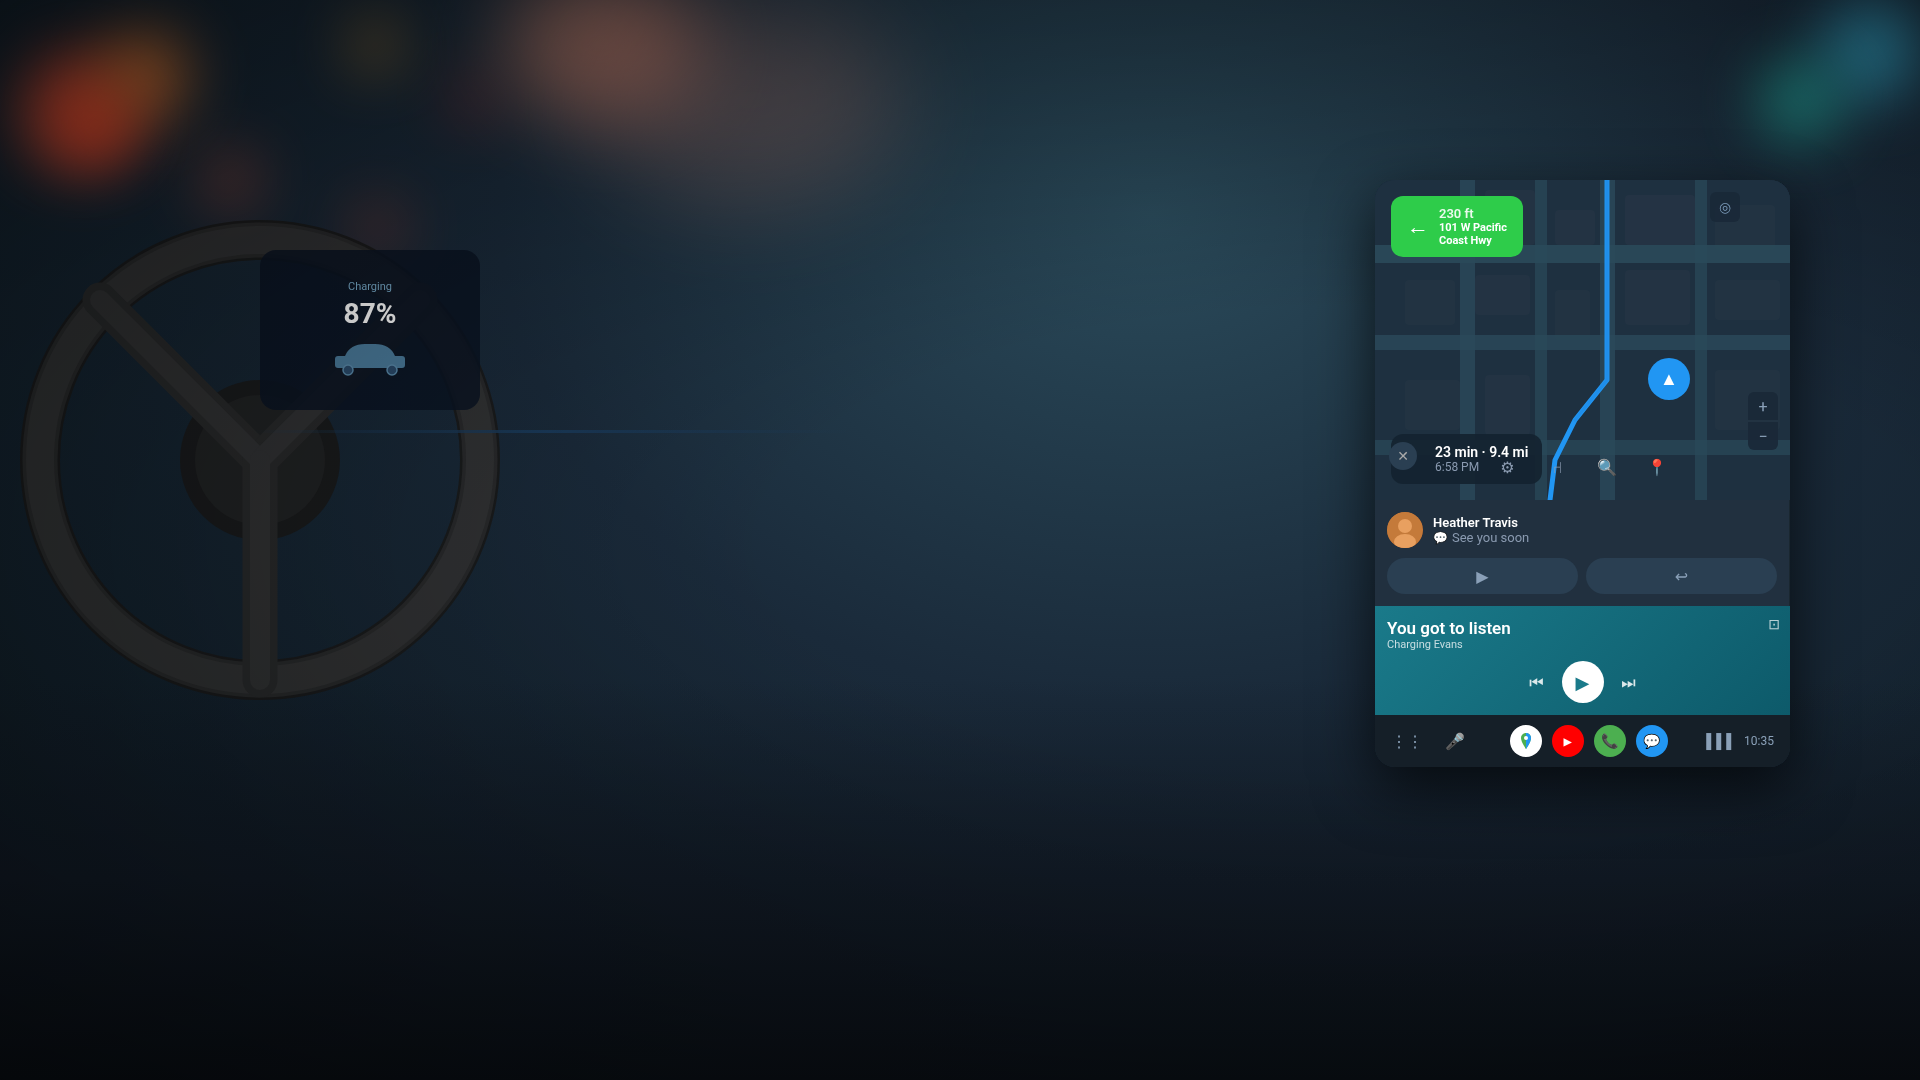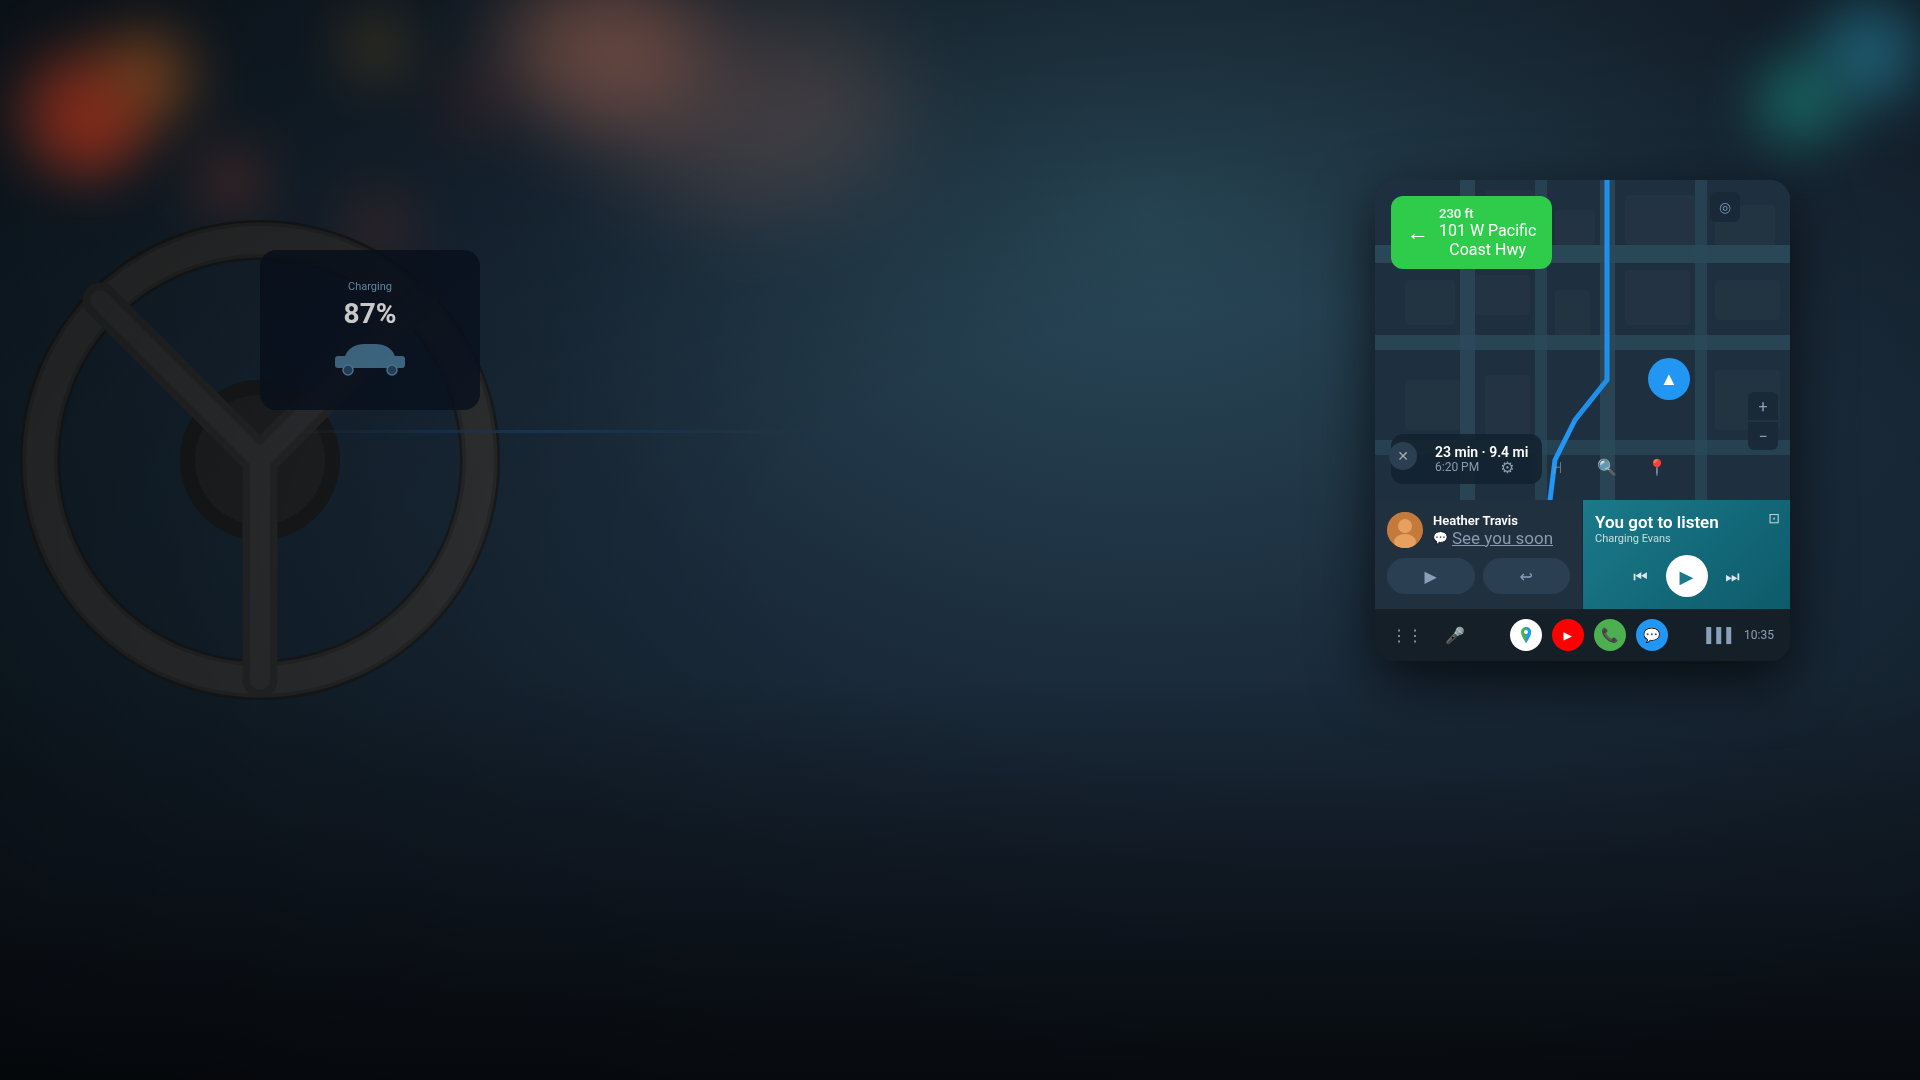--- a/index.html
+++ b/index.html
@@ -88,24 +88,23 @@
     }
     .turn-text {
       color: white;
     }
     .turn-distance {
       font-size: 13px;
       font-weight: 600;
       opacity: 0.9;
     }
     .turn-street {
-      font-size: 16px;
-      font-weight: 400;
+      font-size: 11px;
+      font-weight: 700;
       line-height: 1.2;
-      text-align: center;
     }
 
     
     .eta-panel {
       position: absolute;
       bottom: 16px;
       left: 16px;
       background: rgba(20,35,48,0.92);
       border-radius: 12px;
       padding: 10px 14px;
@@ -200,20 +199,21 @@
       color: #8aa0b8;
       cursor: pointer;
     }
     .zoom-btn:first-child { border-radius: 6px 6px 0 0; }
     .zoom-btn:last-child { border-radius: 0 0 6px 6px; }
 
     
     .bottom-sections {
       display: flex;
       width: 100%;
+      flex-direction: column;
     }
 
     
     .message-card {
       flex: 1;
       background: #21303f;
       padding: 12px;
       border-right: 1px solid #1a2730;
     }
     .message-header {
@@ -250,23 +250,22 @@
     .message-indicator {
       display: flex;
       align-items: center;
       gap: 4px;
     }
     .msg-icon {
       font-size: 12px;
       color: #4a9af4;
     }
     .message-preview {
-      font-size: 17px;
+      font-size: 13px;
       color: #8a9ab0;
-      text-decoration: underline;
     }
     .message-actions {
       display: flex;
       gap: 8px;
     }
     .msg-action-btn {
       flex: 1;
       height: 36px;
       background: #2a3f52;
       border-radius: 20px;
@@ -516,21 +515,21 @@
       </div>
     </div>
 
     <div style="position:absolute;top:12px;right:50px;width:30px;height:30px;background:rgba(25,40,55,0.85);border-radius:6px;display:flex;align-items:center;justify-content:center;font-size:14px;color:#7a9ab8;z-index:10;">◎</div>
 
     <div class="eta-panel">
       <div style="display:flex;align-items:center;gap:8px;">
         <div class="eta-close">✕</div>
         <div class="eta-info">
           <div class="eta-main">23 min · 9.4 mi</div>
-          <div class="eta-time">6:20 PM</div>
+          <div class="eta-time">6:58 PM</div>
         </div>
       </div>
     </div>
 
     <div class="map-tools">
       <div class="map-tool-btn">⚙</div>
       <div class="map-tool-btn">⑁</div>
       <div class="map-tool-btn">🔍</div>
       <div class="map-tool-btn">📍</div>
     </div>

